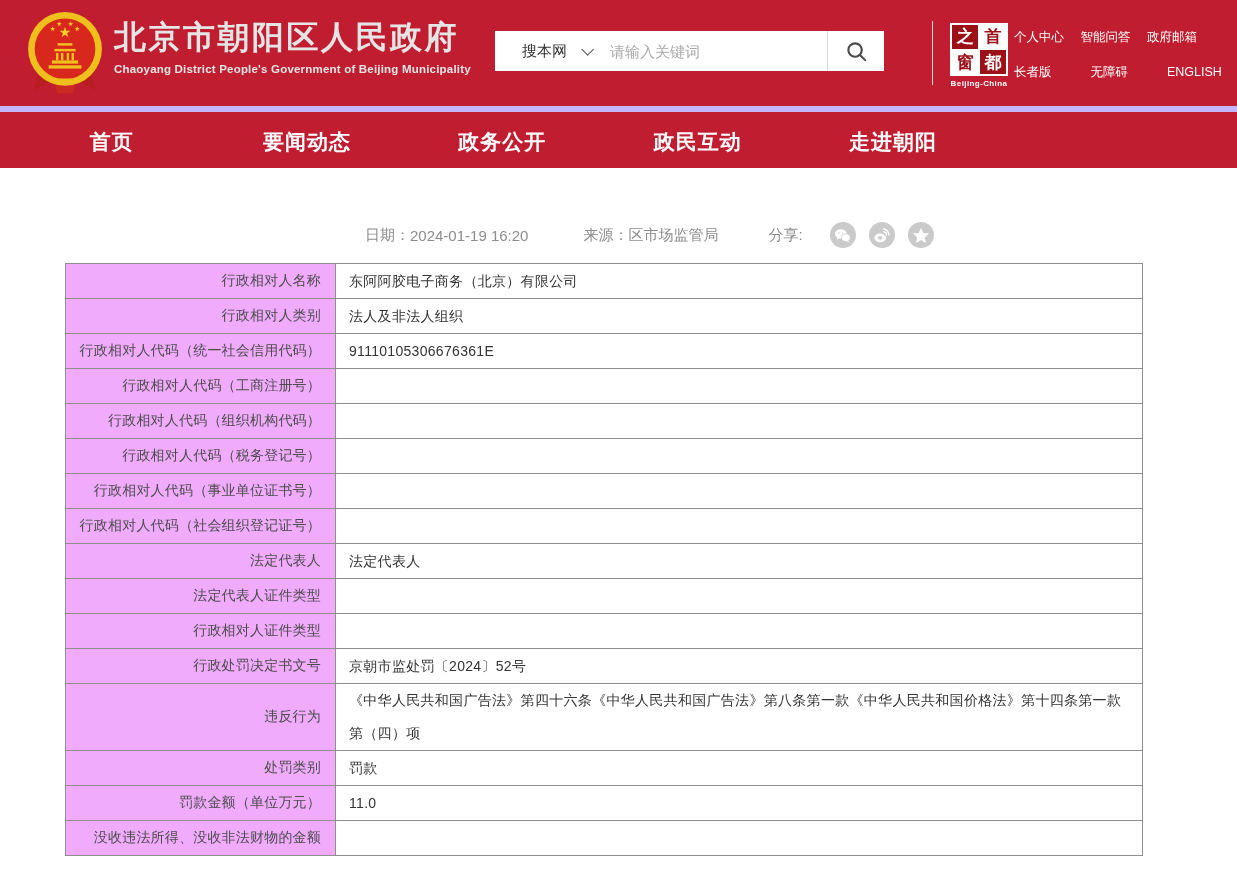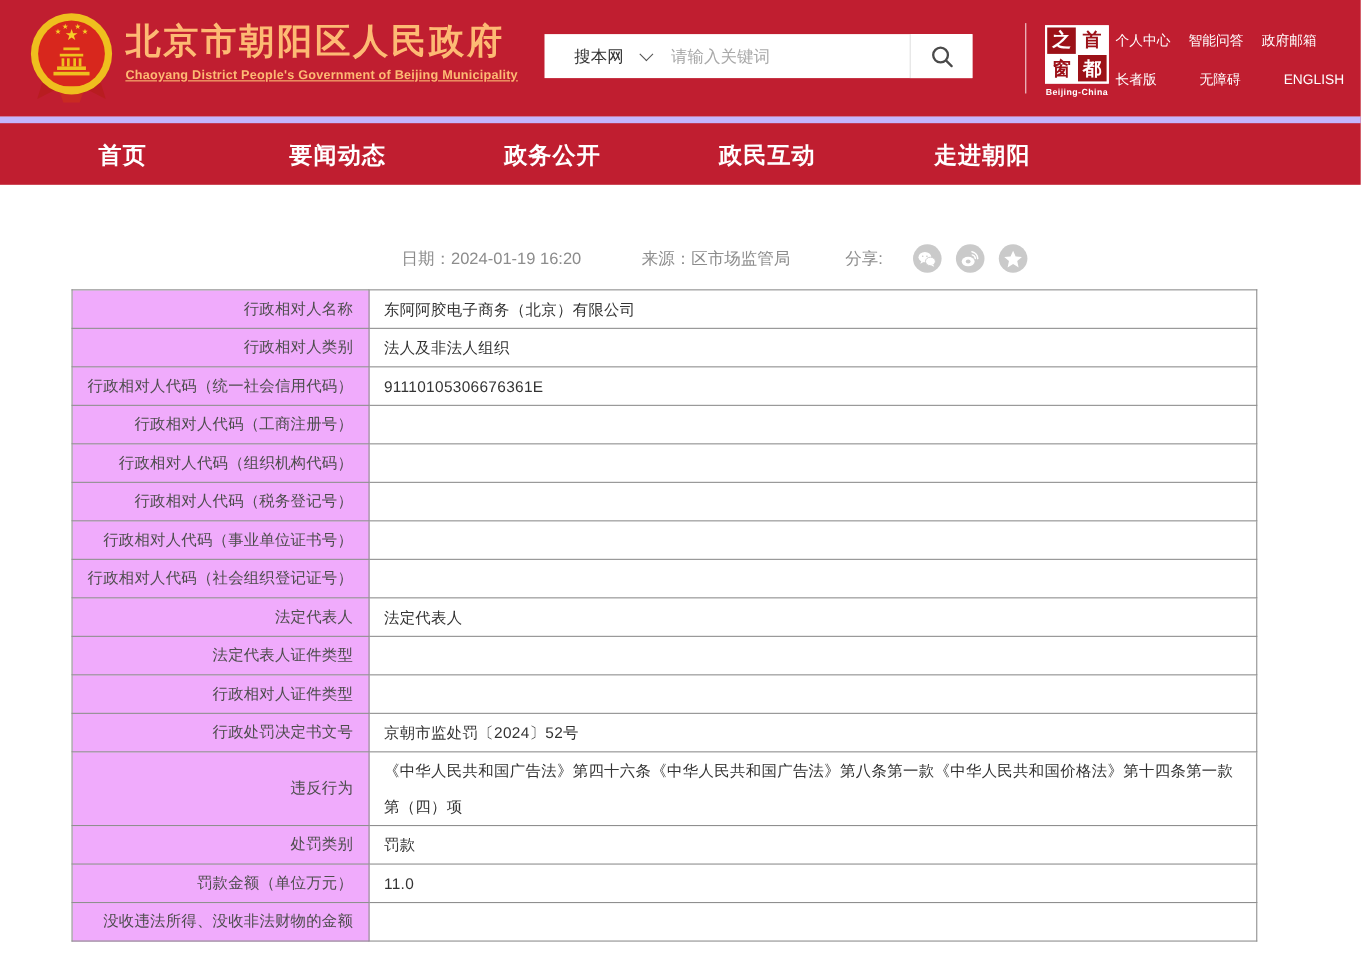--- a/index.html
+++ b/index.html
@@ -2,23 +2,23 @@
 <html><head>
 <meta charset="utf-8">
 <style>
   * { margin:0; padding:0; box-sizing:border-box; }
   html,body { width:1237px; height:871px; overflow:hidden; background:#fff;
               font-family:"Liberation Sans","DejaVu Sans",sans-serif; }
 
   
   .header { position:absolute; left:0; top:0; width:1237px; height:106px; background:#C01E30; }
   .emblem { position:absolute; left:24px; top:9px; width:82px; height:88px; cursor:pointer; }
-  .title-block { position:absolute; left:114px; top:16px; color:#fdba74; cursor:pointer; }
+  .title-block { position:absolute; left:114px; top:16px; color:#e5e5e5; cursor:pointer; }
   .site-title { font-size:32px; font-weight:bold; letter-spacing:2.5px; line-height:42px; white-space:nowrap; }
-  .site-subtitle { font-size:11.5px; font-weight:bold; letter-spacing:0.2px; margin-top:5px; white-space:nowrap;text-decoration:underline; }
+  .site-subtitle { font-size:11.5px; font-weight:bold; letter-spacing:0.2px; margin-top:5px; white-space:nowrap; }
 
   .search-box { position:absolute; left:495px; top:31px; width:389px; height:40px; background:#fff; display:flex; align-items:center; }
   .search-scope { margin-left:27px; font-size:15px; color:#333; cursor:pointer; display:flex; align-items:center; }
   .chevron { display:inline-block; width:9px; height:9px; border-right:1.5px solid #555; border-bottom:1.5px solid #555; transform:rotate(45deg) translateY(-3px); margin-left:14px; }
   .search-input { flex:1; border:none; outline:none; font-size:15px; color:#333; margin-left:20px; font-family:inherit; }
   .search-input::placeholder { color:#A9A9A9; }
   .search-divider { width:1px; height:40px; background:#DCDCDC; }
   .search-btn { width:56px; height:40px; background:#fff; border:none; display:flex; align-items:center; justify-content:center; cursor:pointer; }
 
   .portal-sep { position:absolute; left:932px; top:21px; width:1px; height:64px; background:rgba(255,255,255,0.8); }

